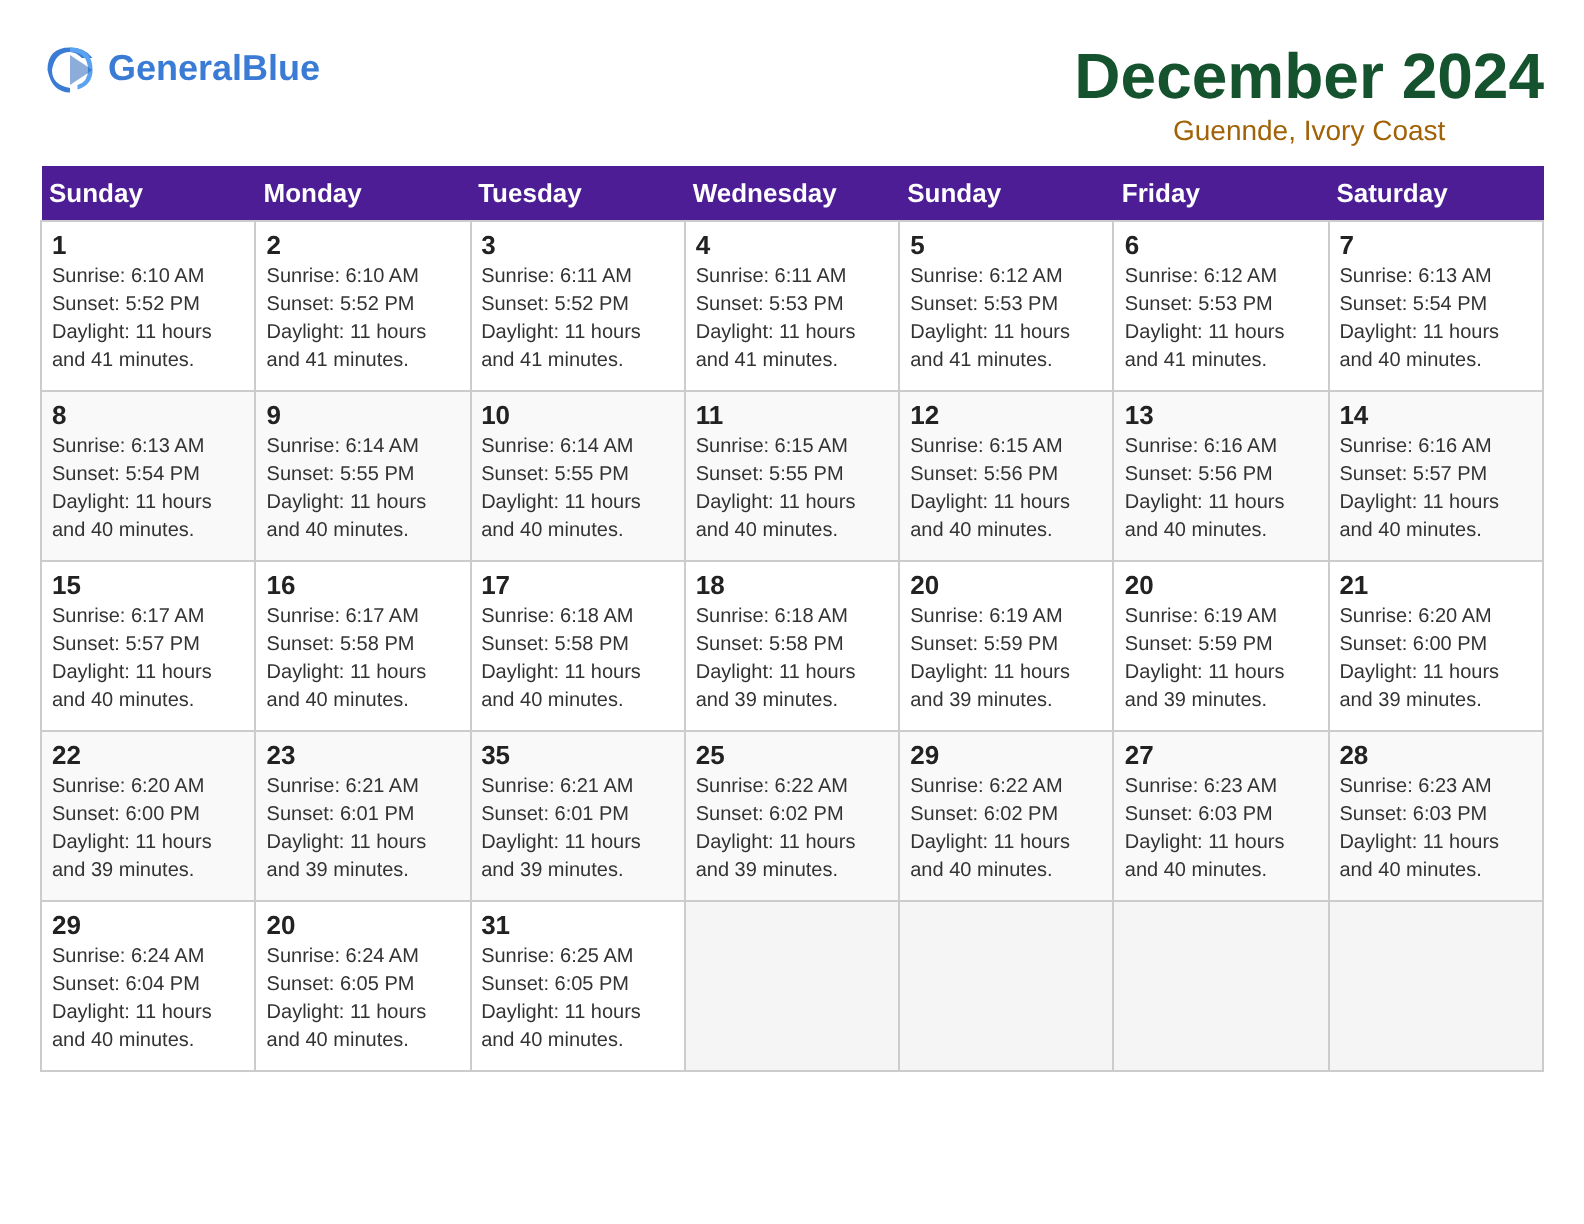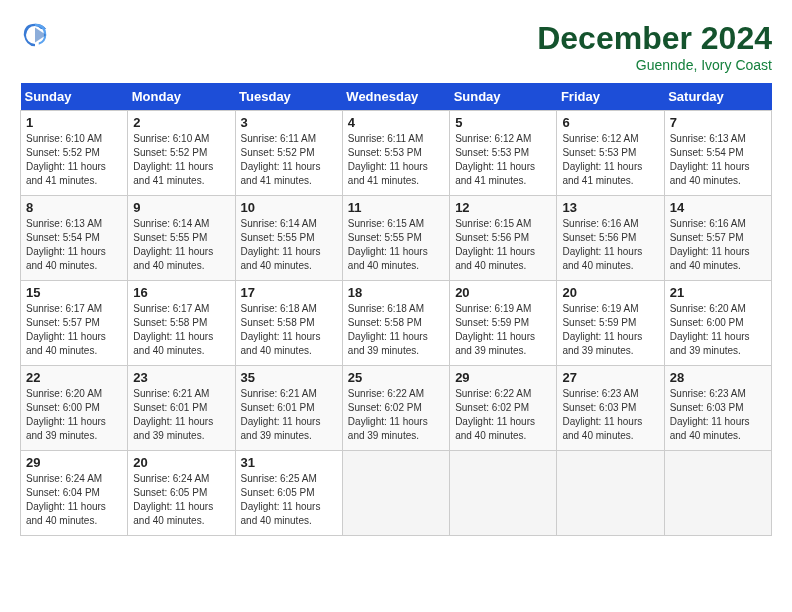--- a/index.html
+++ b/index.html
@@ -37,29 +37,30 @@
     .title-block {
       text-align: right;
     }
     .month-title {
       font-size: 32px;
       font-weight: bold;
       color: #14532d;
     }
     .location {
       font-size: 14px;
-      color: #15803d;
+      color: #a16207;
+      text-align: center;
     }
     .calendar {
       width: 100%;
       border-collapse: collapse;
       font-size: 11px;
     }
     .calendar th {
-      background-color: #1d4ed8;
+      background-color: #4c1d95;
       color: white;
       padding: 6px 4px;
       text-align: left;
       font-size: 13px;
       font-weight: bold;
     }
     .calendar td {
       border: 1px solid #ccc;
       vertical-align: top;
       padding: 4px 5px;
@@ -92,20 +93,25 @@
 </head>
 <body>
 
 <div class="header">
   <div class="logo">
     <svg class="logo-icon" viewBox="0 0 40 40" xmlns="http://www.w3.org/2000/svg">
       <path d="M5 20 Q5 5 20 5 Q30 5 35 12 L28 12 Q24 8 20 8 Q10 8 8 20 Q8 30 20 32 L20 35 Q8 35 5 20Z" fill="#3a7bd5"></path>
       <path d="M20 5 Q35 5 35 20 Q35 30 25 33 L25 30 Q32 28 32 20 Q32 8 20 8Z" fill="#5ba3f0"></path>
       <polygon points="20,10 35,20 20,30" fill="#1a5cb5" opacity="0.5"></polygon>
     </svg>
+    <div>
+      <div class="logo-text">
+        <span>General</span><span style="color:#3a7bd5">Blue</span>
+      </div>
+    </div>
   </div>
   <div class="title-block">
     <div class="month-title">December 2024</div>
     <div class="location">Guennde, Ivory Coast</div>
   </div>
 </div>
 
 <table class="calendar">
   <thead>
     <tr id="header-row">

